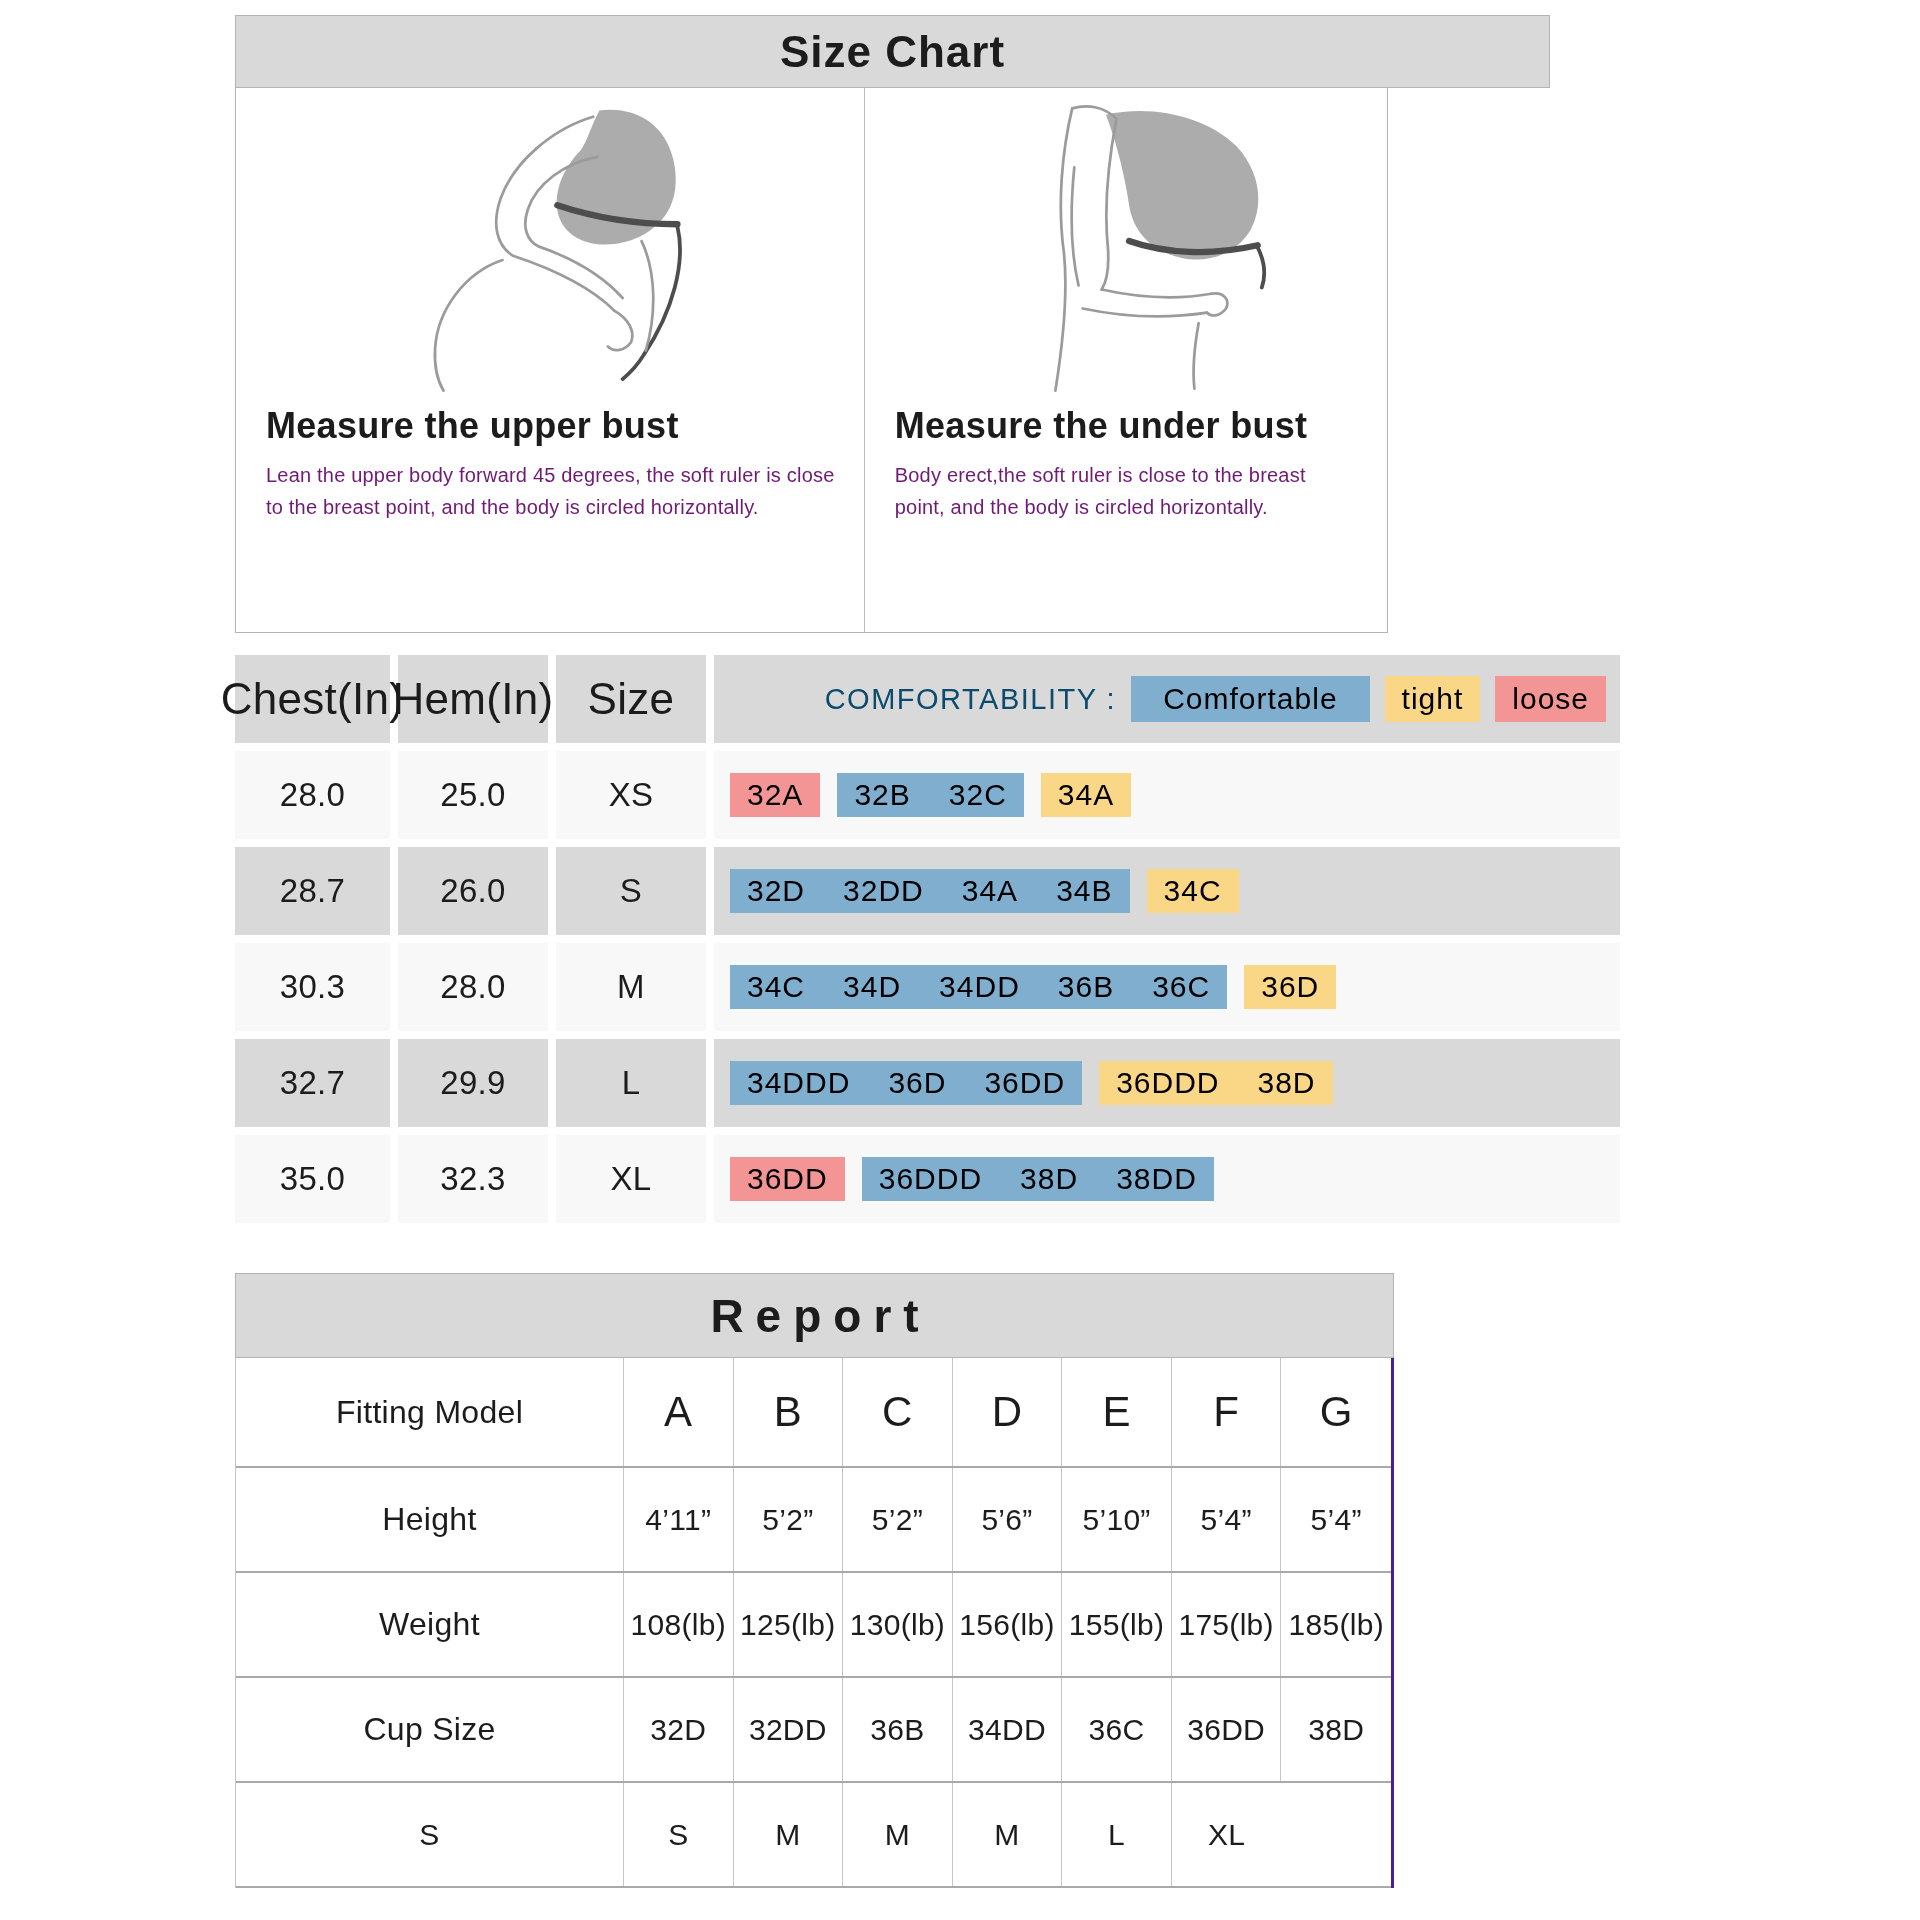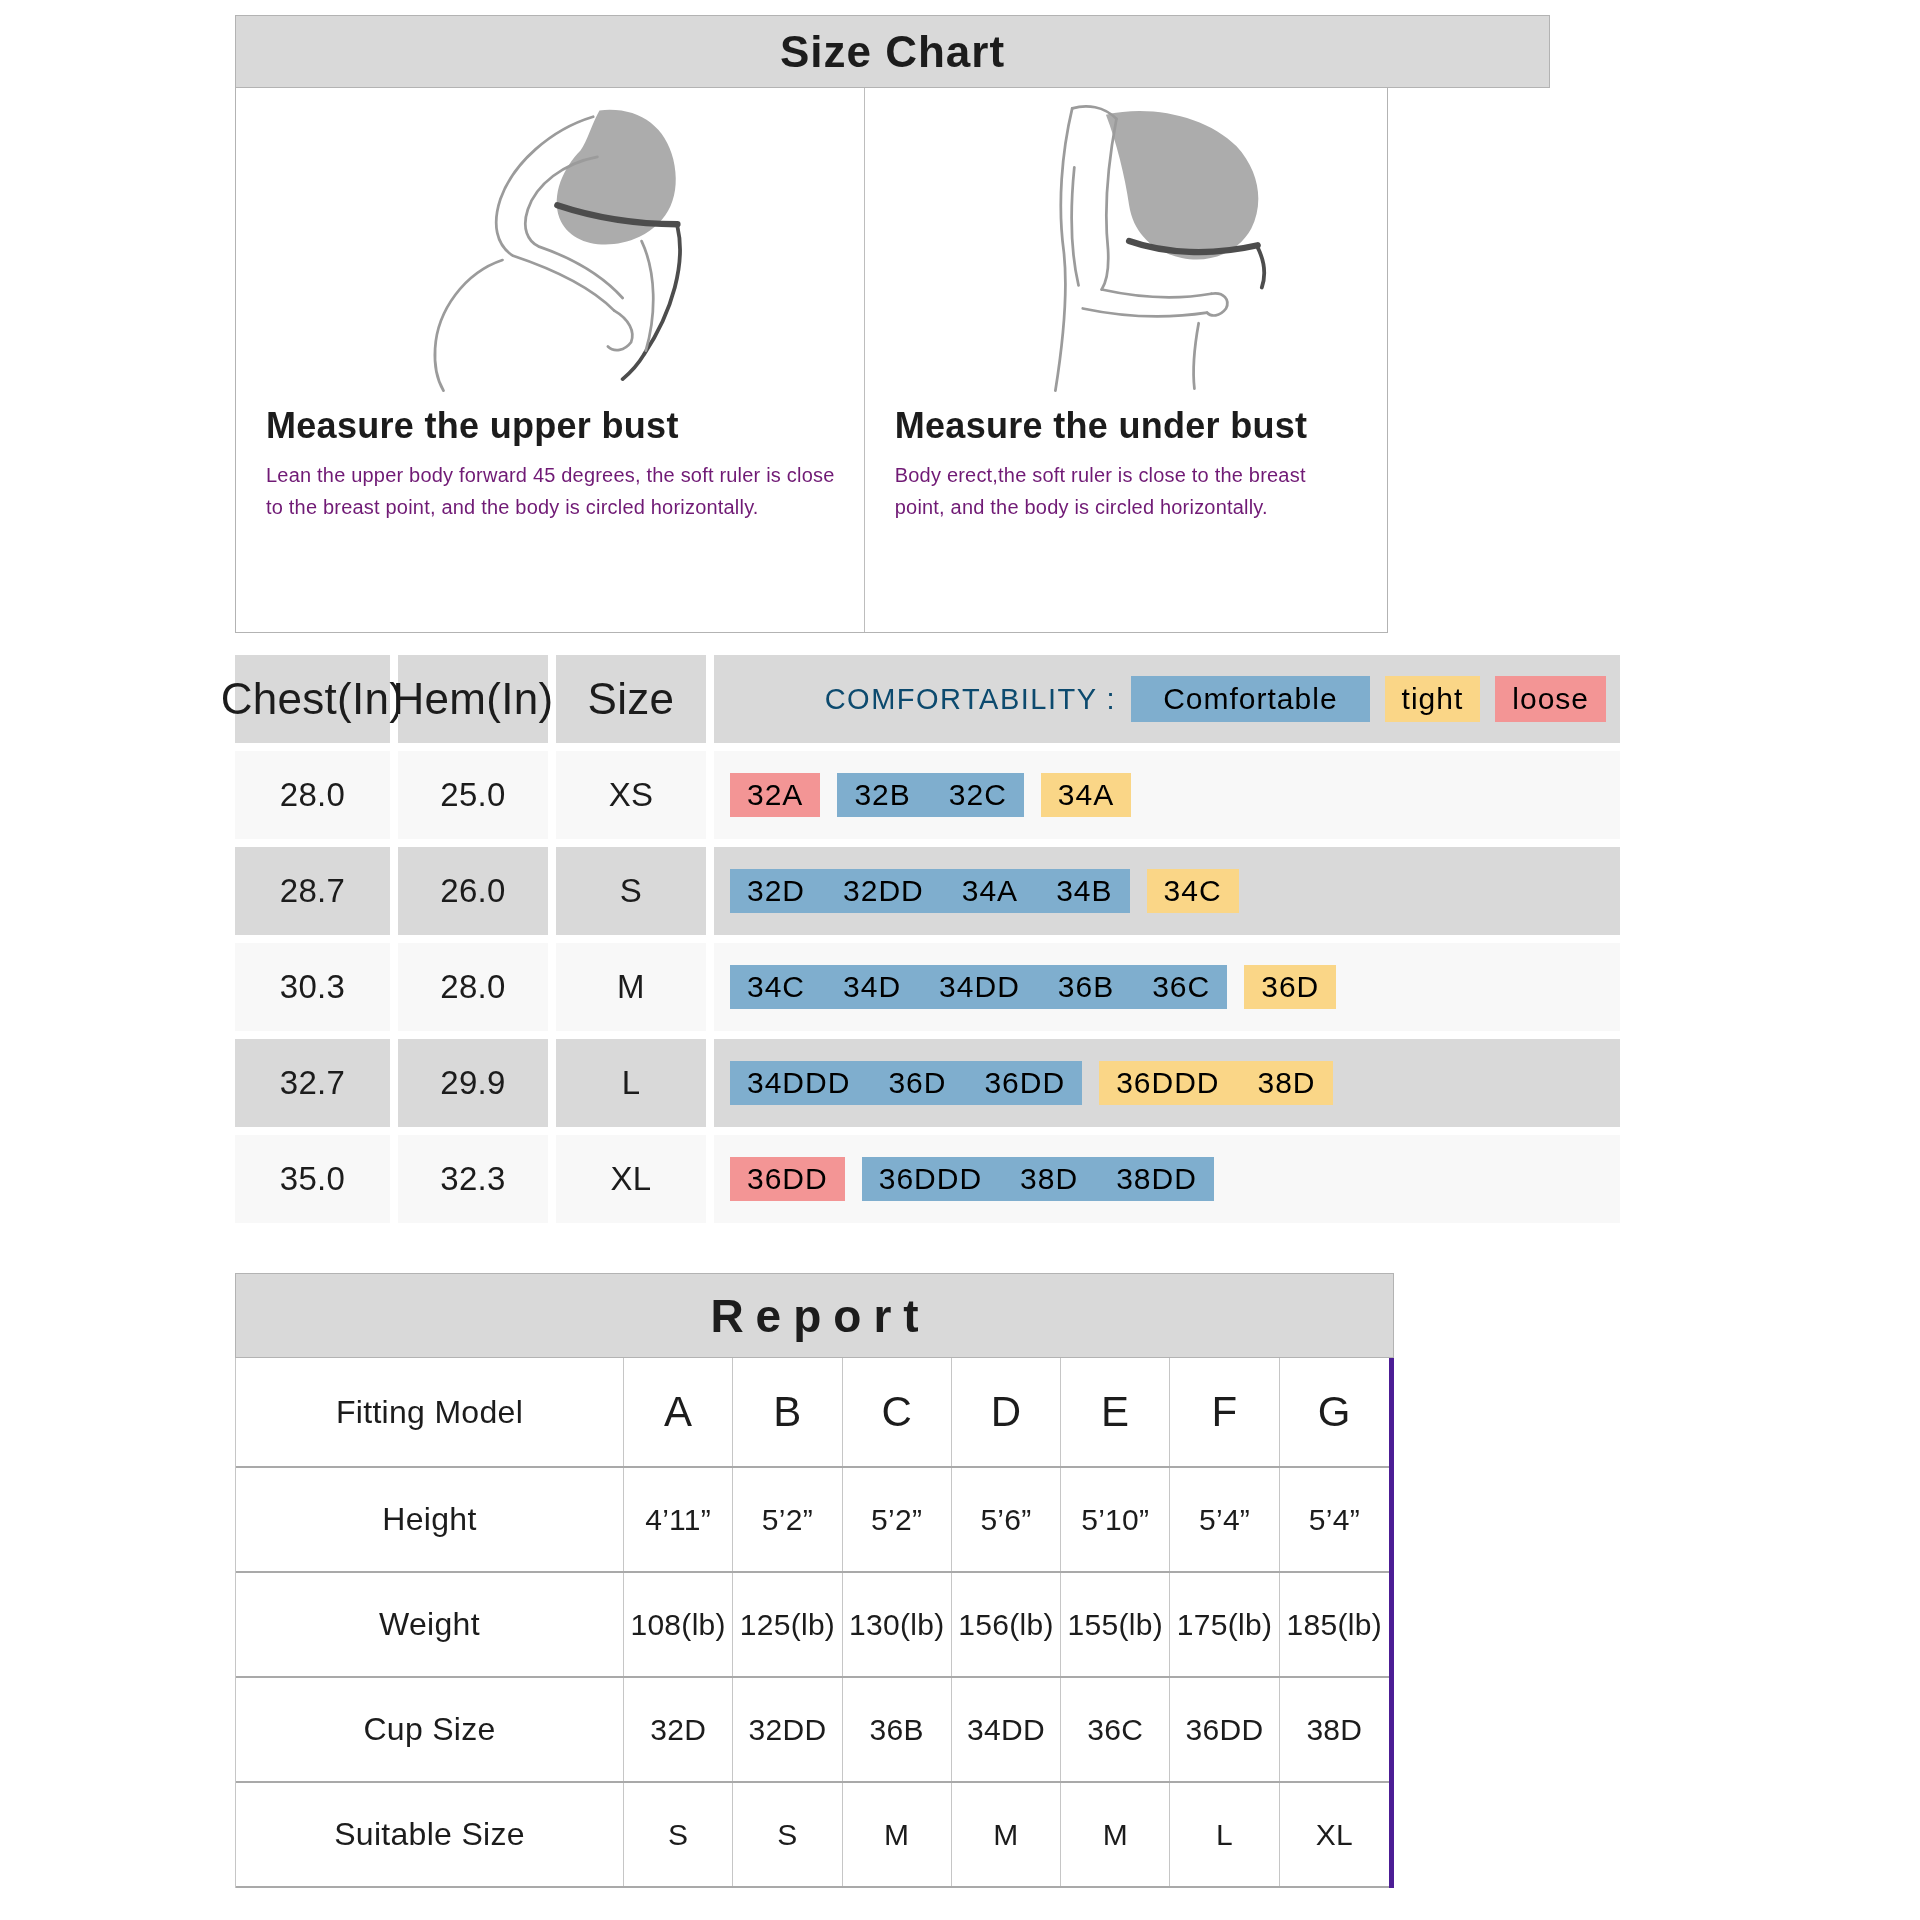--- a/index.html
+++ b/index.html
@@ -61,21 +61,21 @@
   .legend .badge{height:46px;}
   .legend .badge.wide{padding:0 32px;}
 
   
   .report{position:absolute;left:235px;top:1273px;width:1159px;}
   .report-title-bar{
     height:85px;background:var(--gray);border:1px solid var(--border);
     display:flex;align-items:center;justify-content:center;
     font-size:46px;font-weight:bold;letter-spacing:12px;padding-left:12px;
   }
-  .report-table{border-left:1px solid #c6c6c6;border-right:5px solid #4c1d95;}
+  .report-table{border-left:1px solid #c6c6c6;border-right:3px solid #4c1d95;}
   .report-row{
     display:grid;grid-template-columns:388px repeat(7,1fr);
     height:105px;border-bottom:2px solid #a9a9a9;
   }
   .report-row.first{height:110px;}
   .report-cell{
     display:flex;align-items:center;justify-content:center;
     font-size:30px;border-right:1px solid #c6c6c6;letter-spacing:0.3px;
   }
   .report-cell:last-child{border-right:none;}
@@ -263,21 +263,20 @@
           <div class="report-cell label">Cup Size</div>
           <div class="report-cell value">32D</div>
           <div class="report-cell value">32DD</div>
           <div class="report-cell value">36B</div>
           <div class="report-cell value">34DD</div>
           <div class="report-cell value">36C</div>
           <div class="report-cell value">36DD</div>
           <div class="report-cell value">38D</div>
         </div>
         <div class="report-row">
-          <div class="report-cell label">Suitable Size</div>
           <div class="report-cell value">S</div>
           <div class="report-cell value">S</div>
           <div class="report-cell value">M</div>
           <div class="report-cell value">M</div>
           <div class="report-cell value">M</div>
           <div class="report-cell value">L</div>
           <div class="report-cell value">XL</div>
         </div>
       </div>
   </div>

